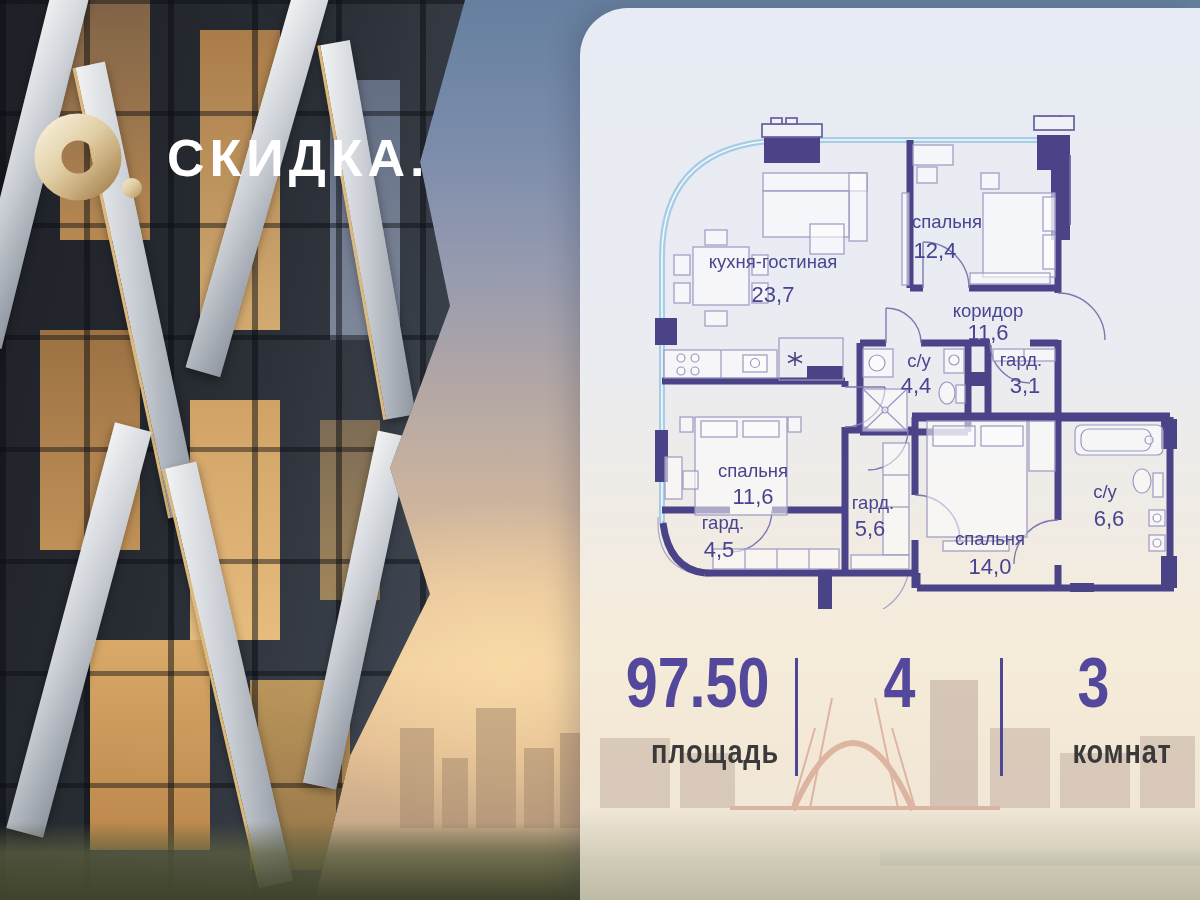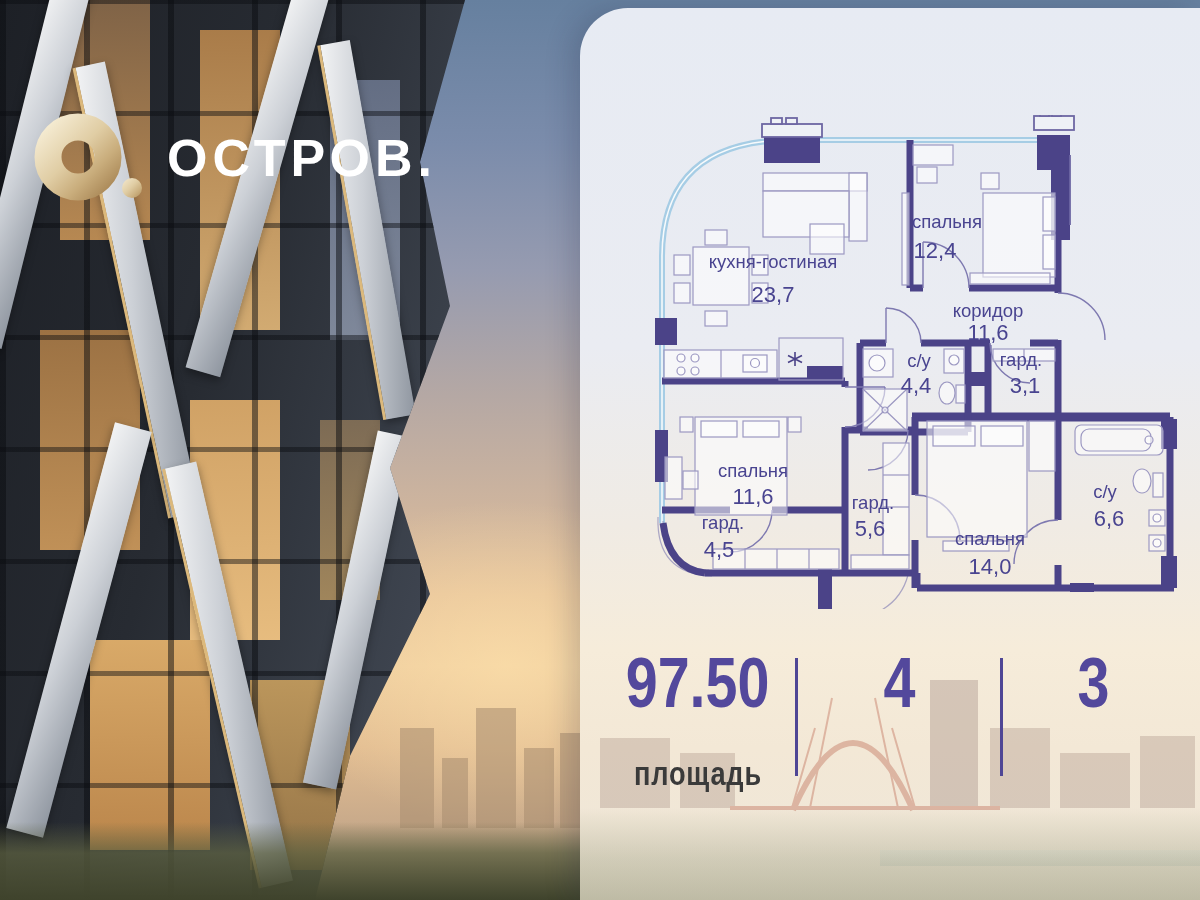--- a/index.html
+++ b/index.html
@@ -51,21 +51,21 @@
     background:linear-gradient(180deg,#dfe3da,#c4ccc2);}
 
   
   .plan{position:absolute;left:655px;top:115px;z-index:7;}
 
   
   .stats{position:absolute;left:600px;top:648px;width:584px;height:160px;z-index:8;text-decoration:underline;}
   .stat{position:absolute;top:0;height:160px;text-align:center;}
   .stat .val{display:inline-block;font-size:70px;line-height:1;font-weight:bold;
     color:#53489c;transform:scaleX(.82);letter-spacing:0;}
-  .stat .lab{display:block;margin-top:36px;}
+  .stat .lab{display:block;margin-top:14px;text-align:right;}
   .stat .lab span{display:inline-block;font-size:34px;font-weight:600;color:#3a3a3a;
     letter-spacing:1px;transform:scaleX(.8);}
   .sdiv{position:absolute;top:10px;width:3px;height:118px;background:#4f4695;}
 </style>
 </head>
 <body>
 
 <div class="stage">
 
   <div class="photo"></div>
@@ -105,21 +105,21 @@
         <linearGradient id="gold" x1="0" y1="0" x2="1" y2="1">
           <stop offset="0" stop-color="#f4ead0"></stop>
             <stop offset=".45" stop-color="#e0cda4"></stop>
           <stop offset=".75" stop-color="#c9ad7c"></stop>
             <stop offset="1" stop-color="#ae8d5c"></stop>
         </linearGradient>
       </defs>
       <circle cx="50" cy="57" r="30" fill="none" stroke="url(#gold)" stroke-width="27"></circle>
       <circle cx="104" cy="88" r="10" fill="url(#gold)"></circle>
     </svg>
-    <span class="logo-text">ОСТРОВ.</span>
+    <span class="logo-text">СКИДКА.</span>
   </div>
 
 
   <div class="panel">
     <div class="p-city">
       <div class="blk" style="left:20px;top:80px;width:70px;height:70px"></div>
       <div class="blk" style="left:100px;top:95px;width:55px;height:55px"></div>
       <div class="blk" style="left:350px;top:22px;width:48px;height:130px;background:#998179"></div>
       <div class="blk" style="left:410px;top:70px;width:60px;height:80px"></div>
       <div class="blk" style="left:480px;top:95px;width:70px;height:55px"></div>
@@ -329,16 +329,17 @@
       <span class="val">97.50</span>
       <span class="lab"><span>площадь</span></span>
     </div>
     <div class="sdiv" style="left:195px"></div>
     <div class="stat" style="left:198px;width:202px">
       <span class="val">4</span>
     </div>
     <div class="sdiv" style="left:400px"></div>
     <div class="stat" style="left:403px;width:181px">
       <span class="val">3</span>
+      <span class="lab"><span>комнат</span></span>
     </div>
   </div>
 
 </div>
 
 </body></html>

